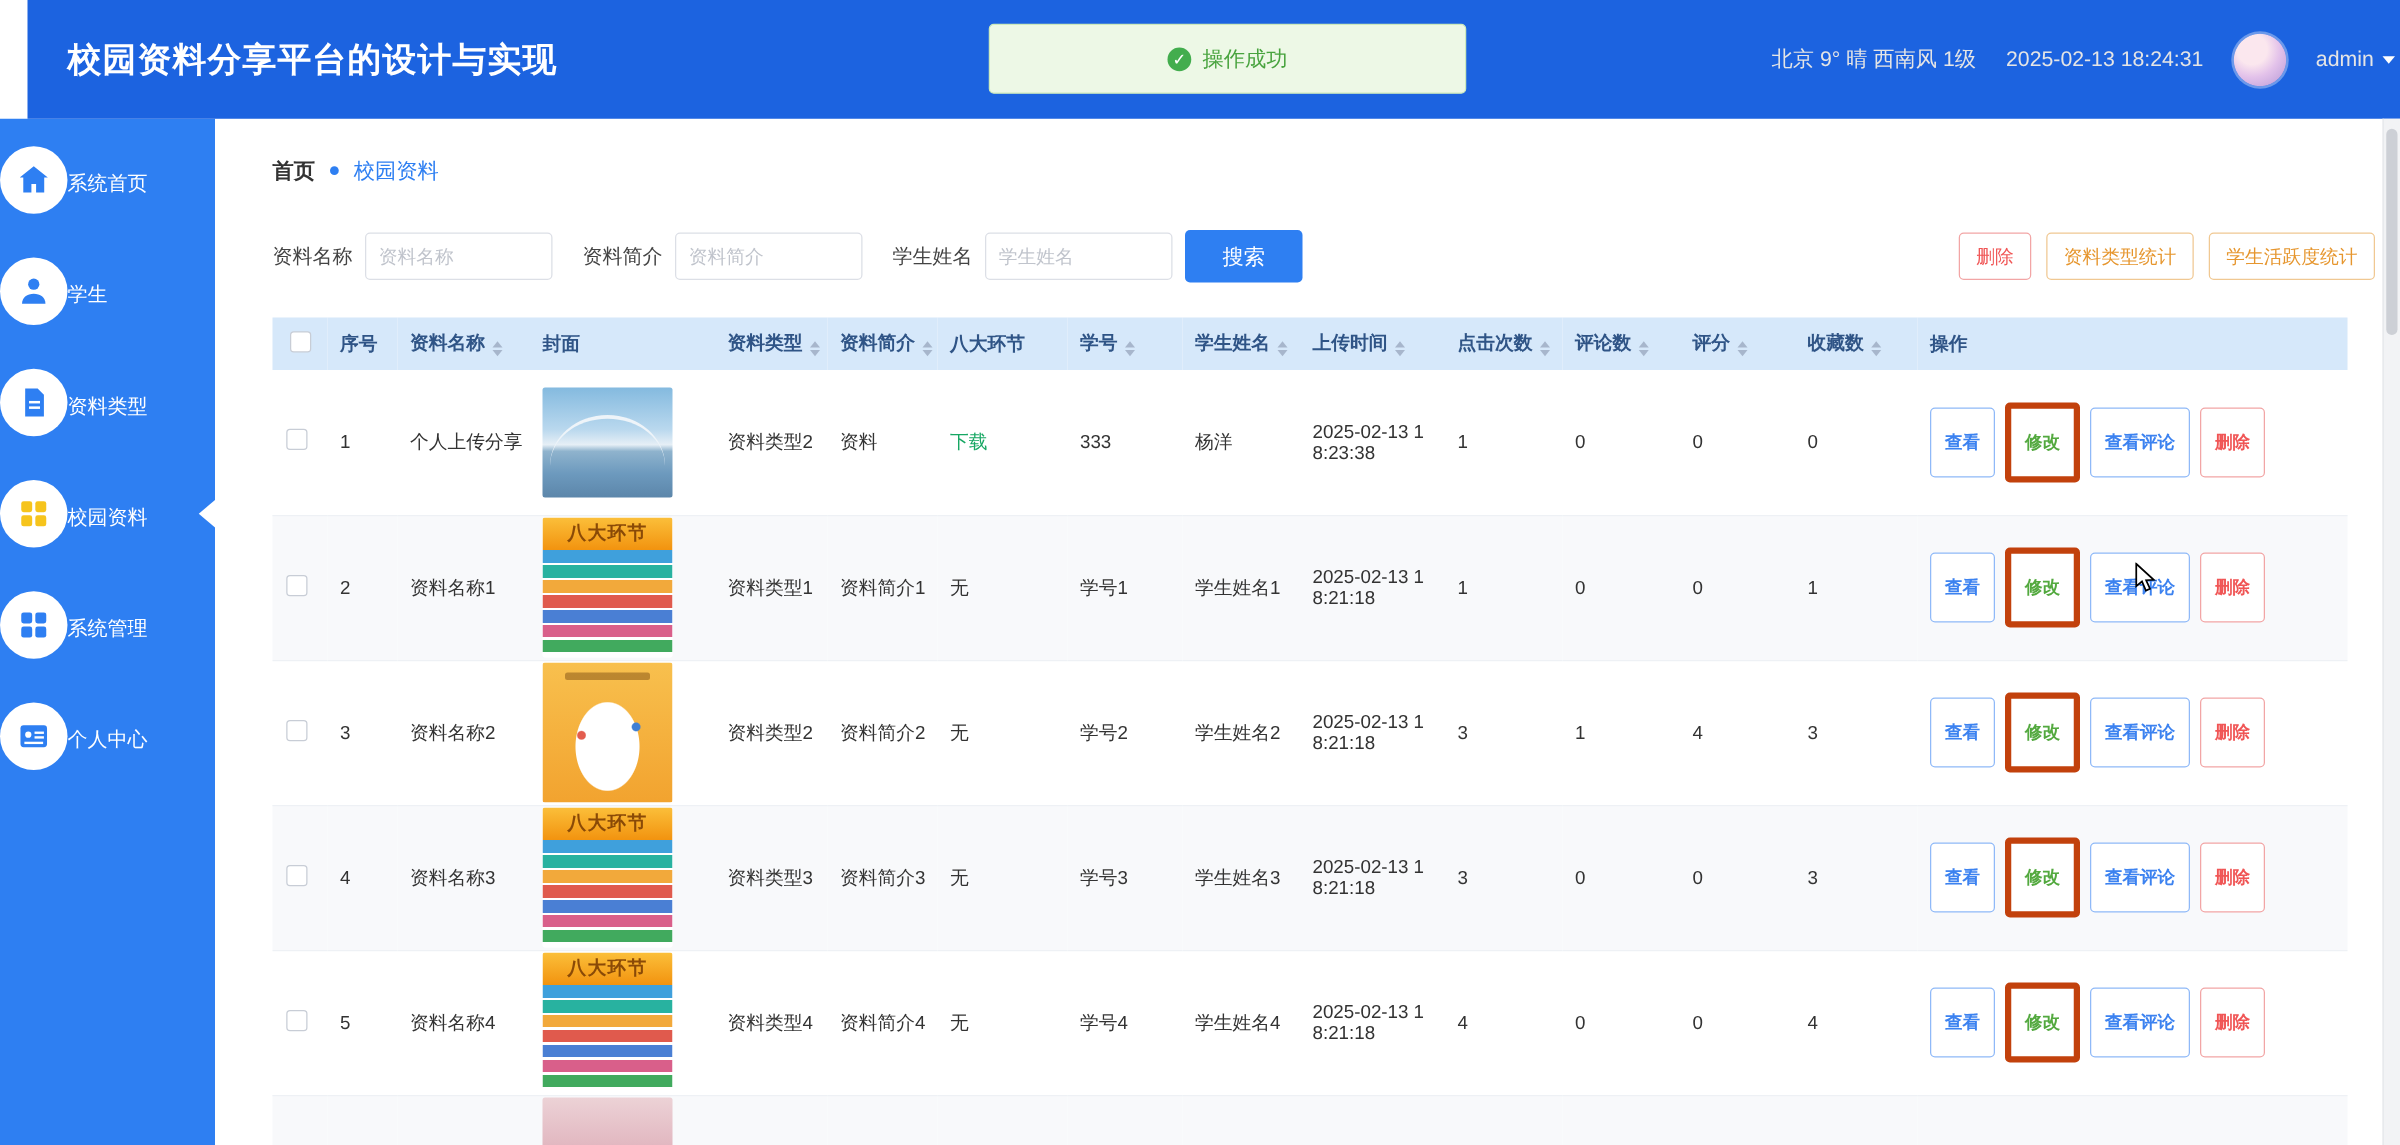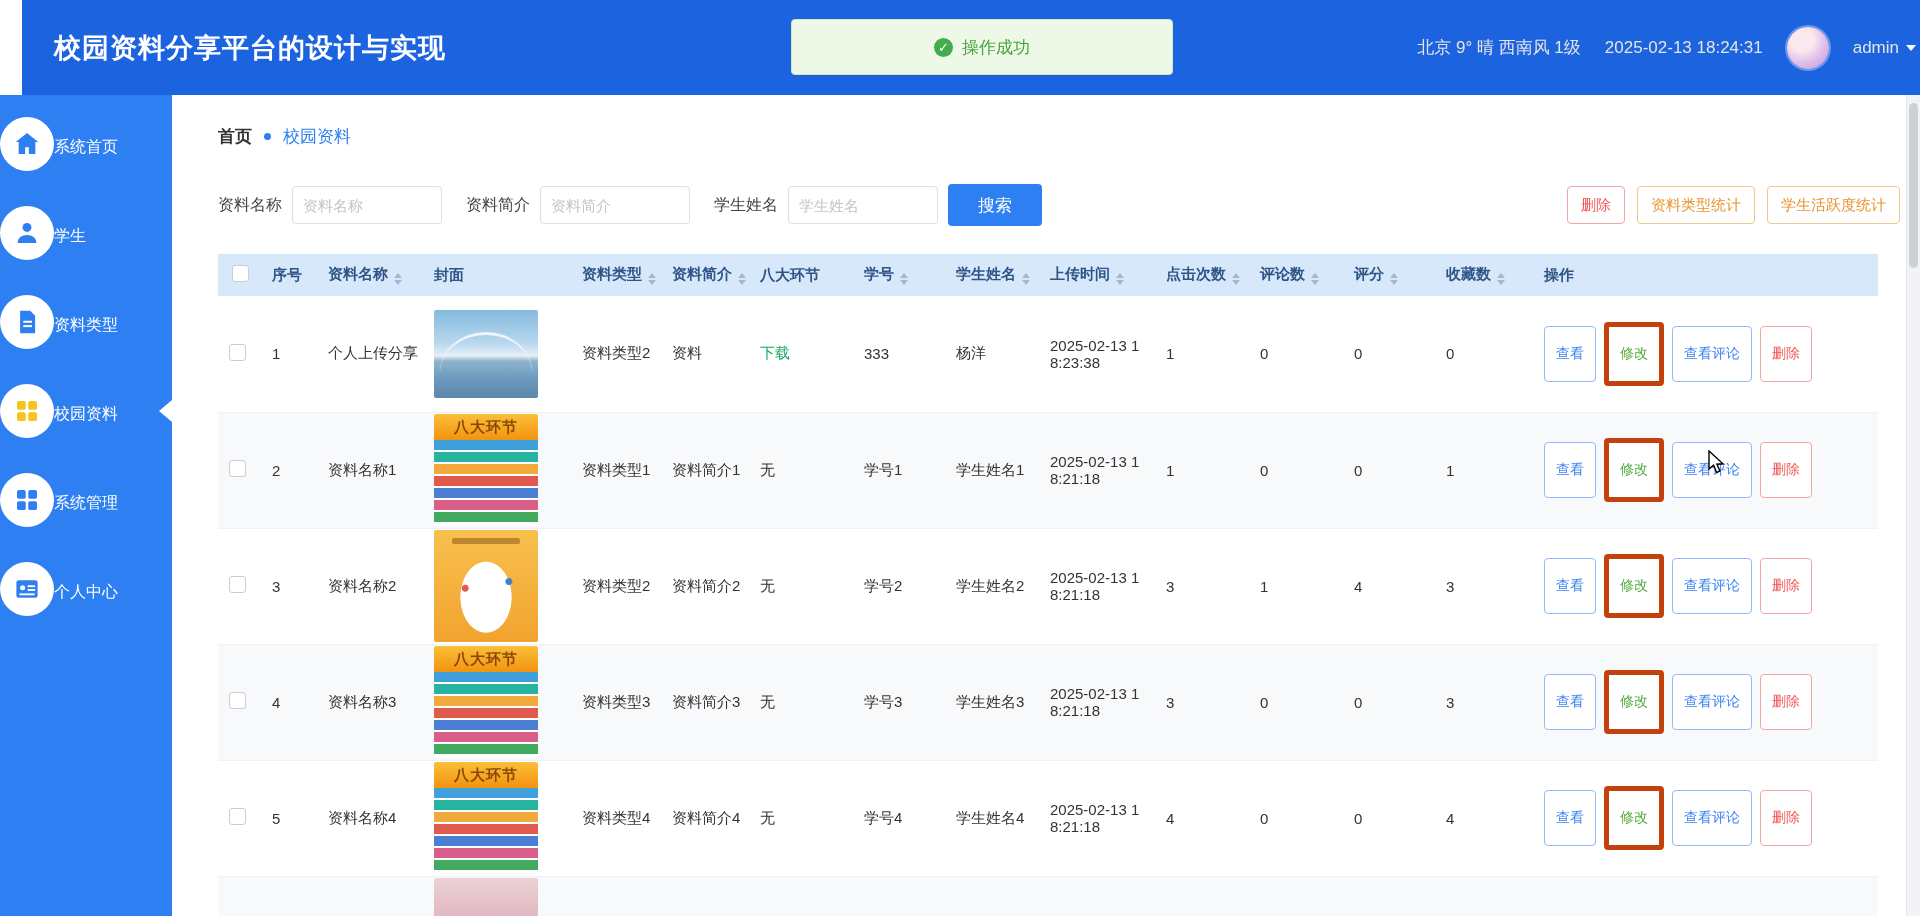--- a/index.html
+++ b/index.html
@@ -81,21 +81,21 @@
   .sort .up { border-bottom:5px solid #a7b6cc; }
   .sort .down { border-top:5px solid #a7b6cc; }
 
   .checkbox { display:inline-block; width:17px; height:17px; border:1px solid #c8cdd6;
     border-radius:3px; background:#fff; cursor:pointer; }
 
   .dl-link { color:#17a763; cursor:pointer; }
 
   .cell-actions { white-space:nowrap; }
   .cell-actions .act { margin-right:8px; padding:18px 11px; border-radius:4px; background:#fff;
-    font-size:14px; cursor:pointer; font-family:inherit; white-space:nowrap; }
+    font-size:14px; cursor:pointer; font-family:inherit; white-space:nowrap;font-weight:bold; }
   .act.primary { border:1px solid #8fb9f8; color:#3c82f0; }
   .act.success { border:5px solid #c2410c; color:#53a93f; }
   .act.danger  { border:1px solid #f2a5a5; color:#f05555; }
 
   
   .cover { position:relative; width:104px; overflow:hidden; border-radius:2px; cursor:pointer; }
   .cover .cover-title { display:none; }
   .cover-bridge { height:88px;
     background:linear-gradient(180deg,#84badf 0%,#b9d8ee 38%,#e6eff6 52%,#8fb3cd 58%,#6d9abe 78%,#5c86aa 100%); }
   .cover-bridge::before { content:""; position:absolute; left:6px; right:6px; top:22px; height:42px;

